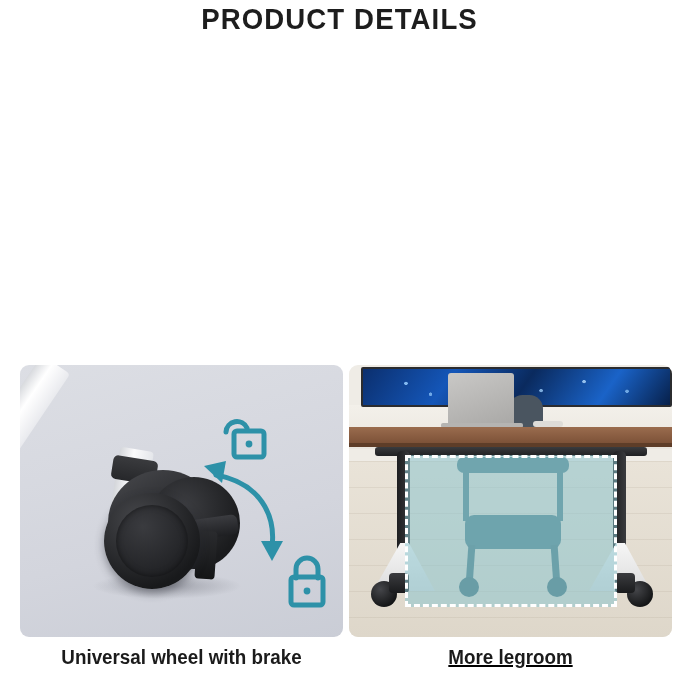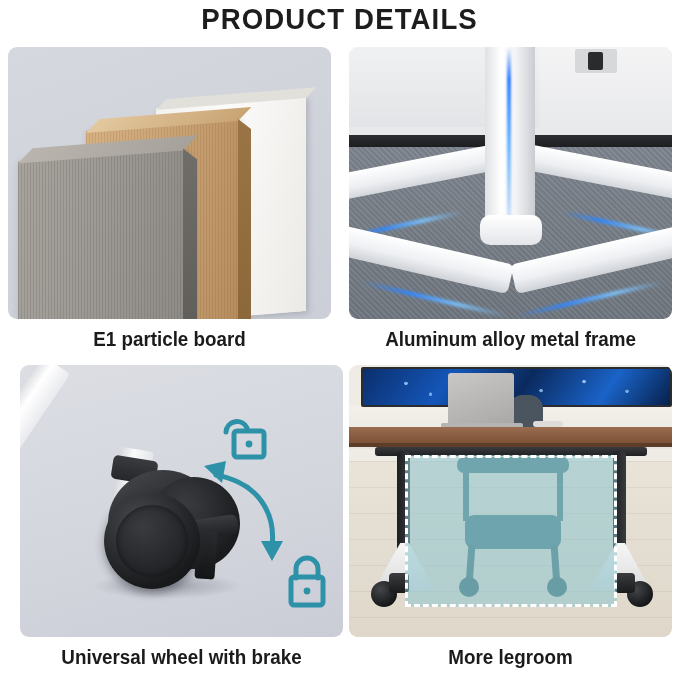--- a/index.html
+++ b/index.html
@@ -18,21 +18,21 @@
     color:#1d1d1d;
     transform:scaleX(0.92);
   }
 
   .grid{position:absolute;left:8px;top:47px;width:663px;height:620px;}
 
   .cell{position:absolute;width:323px;}
   .cell.c1{left:0;top:0;}
   .cell.c2{left:341px;top:0;}
   .cell.c3{left:12px;top:318px;}
-  .cell.c4{left:341px;top:318px;}
+  .cell.c4{left:341px;top:318px;text-decoration:underline;}
 
   .photo{
     position:relative;width:323px;height:272px;
     border-radius:9px;overflow:hidden;
   }
   .caption{
     margin-top:9px;text-align:center;
     font-family:"Liberation Sans", sans-serif;
     font-weight:bold;font-size:20px;color:#1b1b1b;
     transform:scaleX(0.94);
@@ -247,58 +247,21 @@
 </style>
 </head>
 <body>
 
 <div class="page">
 
   <div class="title">PRODUCT DETAILS</div>
 
   <div class="grid">
 
-    <div class="cell c1">
-      <div class="photo p1">
-        <div class="board bd-white">
-          <div class="cap"></div>
-        </div>
-        <div class="board bd-oak">
-          <div class="cap"></div>
-          <div class="side"></div>
-        </div>
-        <div class="board bd-gray">
-          <div class="cap"></div>
-          <div class="side"></div>
-        </div>
-      </div>
-      <div class="caption">E1 particle board</div>
-    </div>
-
-    <div class="cell c2">
-      <div class="photo p2">
-        <div class="wall"></div>
-        <div class="wallpanelL"></div>
-        <div class="socket"></div>
-        <div class="skirt"></div>
-        <div class="carpet"></div>
-        <div class="legL"></div>
-        <div class="legR"></div>
-        <div class="gl gl1"></div>
-        <div class="gl gl2"></div>
-        <div class="column"></div>
-        <div class="colglow"></div>
-        <div class="hub"></div>
-        <div class="legFL"></div>
-        <div class="legFR"></div>
-        <div class="gl gl3"></div>
-        <div class="gl gl4"></div>
-      </div>
-      <div class="caption">Aluminum alloy metal frame</div>
-    </div>
+
 
     <div class="cell c3">
       <div class="photo p3">
         <div class="legtube"></div>
         <div class="legtube2"></div>
         <div class="collar"></div>
         <div class="shadow"></div>
         <div class="hsg"></div>
         <div class="wheelB"></div>
         <div class="brake"></div>

